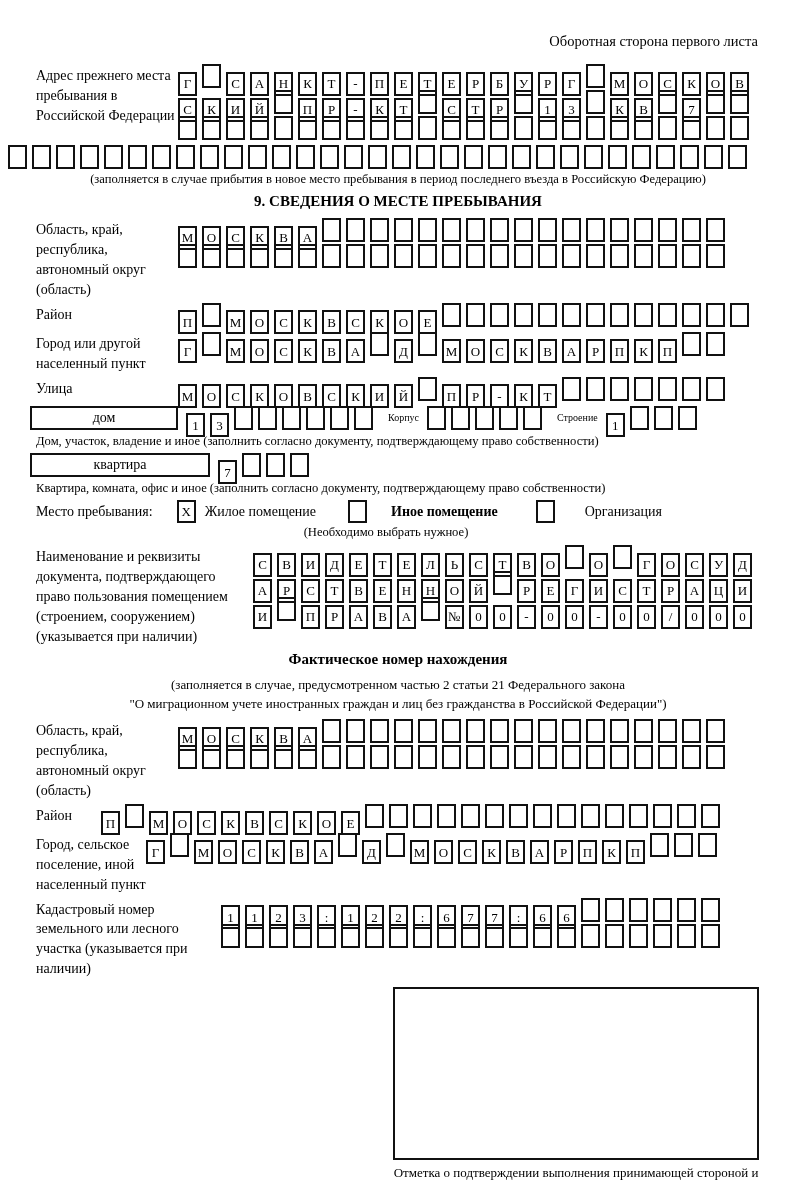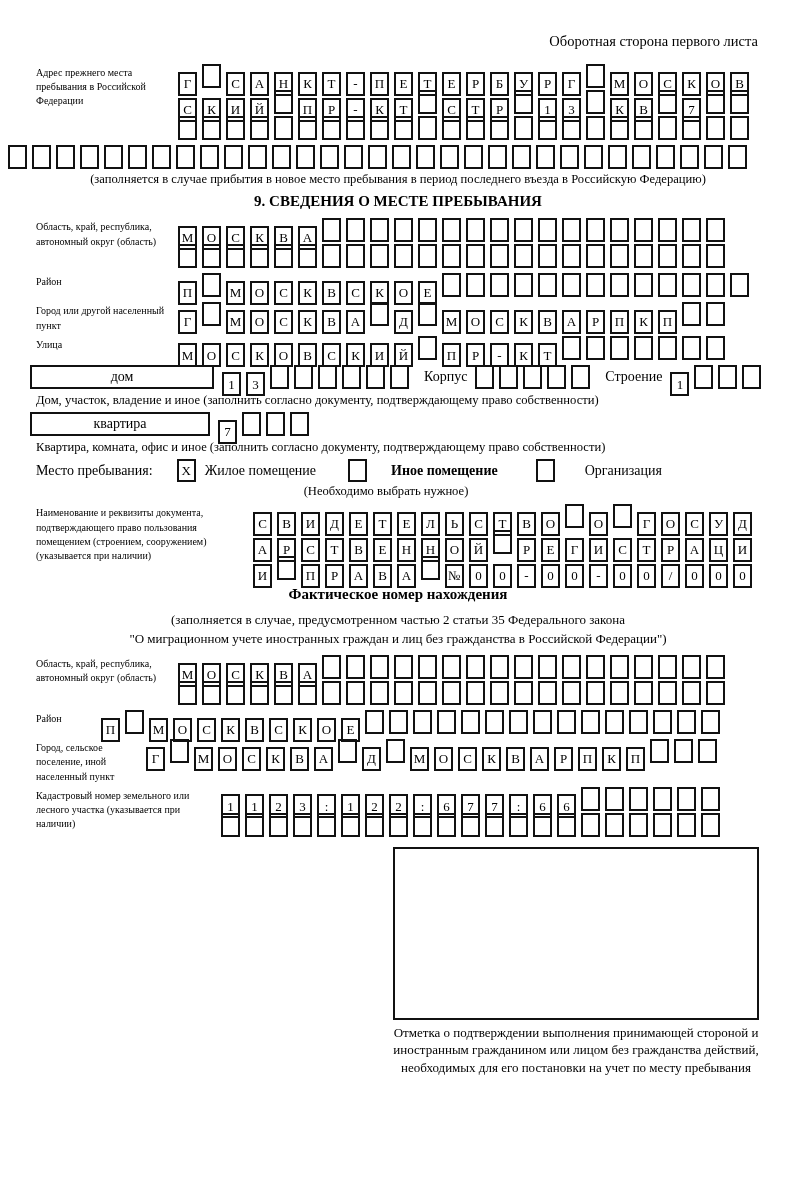--- a/index.html
+++ b/index.html
@@ -1,33 +1,33 @@
 <!DOCTYPE html>
 <html><head>
 <meta charset="utf-8">
 <style>
   html,body{margin:0;padding:0;background:#fff;}
   body{width:800px;height:1180px;color:#000;font-family:"Liberation Serif","DejaVu Serif",serif;}
   .page{box-sizing:border-box;width:800px;height:1180px;padding:33px 40px 0 36px;overflow:hidden;}
   .hdr{text-align:right;font-size:14.5px;padding-right:2px;margin-bottom:14px;}
   .field{display:flex;align-items:flex-start;margin-bottom:3px;}
-  .f-label{font-size:10px;line-height:1.42;flex-shrink:0;padding-top:2px;}
+  .f-label{font-size:14px;line-height:1.42;flex-shrink:0;padding-top:2px;}
   .w142{width:142px;} .w217{width:217px;} .w65{width:65px;} .w110{width:110px;} .w185{width:185px;}
   .rows{flex-grow:0;}
   .cellrow{white-space:nowrap;height:24px;margin-bottom:2px;}
   .cell{display:inline-flex;box-sizing:border-box;width:19px;height:24px;border:2px solid #111;
         margin-right:5px;align-items:center;justify-content:center;font-size:13px;line-height:1;}
   .fullrow{margin-left:-28px;margin-bottom:2px;}
   .caption{font-size:12.6px;line-height:1.3;margin-bottom:4px;}
   .center{text-align:center;}
   .sec-title{font-size:15px;font-weight:bold;text-align:center;margin:6px 0 8px 0;}
   .houserow{display:flex;align-items:center;white-space:nowrap;margin-bottom:3px;}
   .labelbox{box-sizing:border-box;border:2px solid #111;height:24px;display:inline-flex;
             align-items:center;justify-content:center;font-size:14px;flex-shrink:0;}
-  .inline-label{font-size:14px;margin:0 8px 0 10px;}
+  .inline-label{font-size:10px;margin:0 8px 0 10px;}
   .stayrow{display:flex;align-items:center;font-size:14px;margin:4px 0 2px 0;}
   .cellbox{display:inline-flex;box-sizing:border-box;width:19px;height:23px;border:2px solid #111;
            align-items:center;justify-content:center;font-size:13px;flex-shrink:0;}
   .note{font-size:12.6px;text-align:center;width:430px;margin-left:135px;margin-bottom:5px;}
   .subtitle{font-size:13px;text-align:center;line-height:1.45;}
   .confirm-box{box-sizing:border-box;width:366px;height:173px;border:2px solid #111;margin:8px 0 4px 357px;}
   .confirm-caption{width:430px;margin-left:325px;text-align:center;font-size:13px;line-height:1.35;}
   .mt4{margin-top:4px;}
 </style>
 </head>
@@ -67,21 +67,21 @@
     <div class="f-label w142">Город или другой населенный пункт</div>
     <div class="cellrow"><span class="cell">Г</span><span class="cell"></span><span class="cell">М</span><span class="cell">О</span><span class="cell">С</span><span class="cell">К</span><span class="cell">В</span><span class="cell">А</span><span class="cell"></span><span class="cell">Д</span><span class="cell"></span><span class="cell">М</span><span class="cell">О</span><span class="cell">С</span><span class="cell">К</span><span class="cell">В</span><span class="cell">А</span><span class="cell">Р</span><span class="cell">П</span><span class="cell">К</span><span class="cell">П</span><span class="cell"></span><span class="cell"></span></div>
   </div>
 
   <div class="field">
     <div class="f-label w142">Улица</div>
     <div class="cellrow"><span class="cell">М</span><span class="cell">О</span><span class="cell">С</span><span class="cell">К</span><span class="cell">О</span><span class="cell">В</span><span class="cell">С</span><span class="cell">К</span><span class="cell">И</span><span class="cell">Й</span><span class="cell"></span><span class="cell">П</span><span class="cell">Р</span><span class="cell">-</span><span class="cell">К</span><span class="cell">Т</span><span class="cell"></span><span class="cell"></span><span class="cell"></span><span class="cell"></span><span class="cell"></span><span class="cell"></span><span class="cell"></span></div>
   </div>
 
   <div class="houserow">
-    <div class="labelbox" style="width:184px;margin-left:-6px;">дом</div>
+    <div class="labelbox" style="width:148px;margin-left:-6px;">дом</div>
     <div class="cellrow" style="margin:0 0 0 8px;"><span class="cell">1</span><span class="cell">3</span><span class="cell"></span><span class="cell"></span><span class="cell"></span><span class="cell"></span><span class="cell"></span><span class="cell"></span></div>
     <div class="inline-label">Корпус</div>
     <div class="cellrow" style="margin:0;"><span class="cell"></span><span class="cell"></span><span class="cell"></span><span class="cell"></span><span class="cell"></span></div>
     <div class="inline-label">Строение</div>
     <div class="cellrow" style="margin:0;"><span class="cell">1</span><span class="cell"></span><span class="cell"></span><span class="cell"></span></div>
   </div>
   <div class="caption">Дом, участок, владение и иное (заполнить согласно документу, подтверждающему право собственности)</div>
 
   <div class="houserow">
     <div class="labelbox" style="width:180px;margin-left:-6px;">квартира</div>
@@ -103,21 +103,21 @@
   <div class="field">
     <div class="f-label w217">Наименование и реквизиты документа, подтверждающего право пользования помещением (строением, сооружением) (указывается при наличии)</div>
     <div class="rows">
       <div class="cellrow"><span class="cell">С</span><span class="cell">В</span><span class="cell">И</span><span class="cell">Д</span><span class="cell">Е</span><span class="cell">Т</span><span class="cell">Е</span><span class="cell">Л</span><span class="cell">Ь</span><span class="cell">С</span><span class="cell">Т</span><span class="cell">В</span><span class="cell">О</span><span class="cell"></span><span class="cell">О</span><span class="cell"></span><span class="cell">Г</span><span class="cell">О</span><span class="cell">С</span><span class="cell">У</span><span class="cell">Д</span></div>
       <div class="cellrow"><span class="cell">А</span><span class="cell">Р</span><span class="cell">С</span><span class="cell">Т</span><span class="cell">В</span><span class="cell">Е</span><span class="cell">Н</span><span class="cell">Н</span><span class="cell">О</span><span class="cell">Й</span><span class="cell"></span><span class="cell">Р</span><span class="cell">Е</span><span class="cell">Г</span><span class="cell">И</span><span class="cell">С</span><span class="cell">Т</span><span class="cell">Р</span><span class="cell">А</span><span class="cell">Ц</span><span class="cell">И</span></div>
       <div class="cellrow"><span class="cell">И</span><span class="cell"></span><span class="cell">П</span><span class="cell">Р</span><span class="cell">А</span><span class="cell">В</span><span class="cell">А</span><span class="cell"></span><span class="cell">№</span><span class="cell">0</span><span class="cell">0</span><span class="cell">-</span><span class="cell">0</span><span class="cell">0</span><span class="cell">-</span><span class="cell">0</span><span class="cell">0</span><span class="cell">/</span><span class="cell">0</span><span class="cell">0</span><span class="cell">0</span></div>
     </div>
   </div>
 
   <div class="sec-title mt4">Фактическое номер нахождения</div>
-  <div class="subtitle">(заполняется в случае, предусмотренном частью 2 статьи 35 Федерального закона</div>
+  <div class="subtitle">(заполняется в случае, предусмотренном частью 2 статьи 21 Федерального закона</div>
   <div class="subtitle" style="margin-bottom:6px;">"О миграционном учете иностранных граждан и лиц без гражданства в Российской Федерации")</div>
 
   <div class="field">
     <div class="f-label w142">Область, край, республика, автономный округ (область)</div>
     <div class="rows">
       <div class="cellrow"><span class="cell">М</span><span class="cell">О</span><span class="cell">С</span><span class="cell">К</span><span class="cell">В</span><span class="cell">А</span><span class="cell"></span><span class="cell"></span><span class="cell"></span><span class="cell"></span><span class="cell"></span><span class="cell"></span><span class="cell"></span><span class="cell"></span><span class="cell"></span><span class="cell"></span><span class="cell"></span><span class="cell"></span><span class="cell"></span><span class="cell"></span><span class="cell"></span><span class="cell"></span><span class="cell"></span></div>
       <div class="cellrow"><span class="cell"></span><span class="cell"></span><span class="cell"></span><span class="cell"></span><span class="cell"></span><span class="cell"></span><span class="cell"></span><span class="cell"></span><span class="cell"></span><span class="cell"></span><span class="cell"></span><span class="cell"></span><span class="cell"></span><span class="cell"></span><span class="cell"></span><span class="cell"></span><span class="cell"></span><span class="cell"></span><span class="cell"></span><span class="cell"></span><span class="cell"></span><span class="cell"></span><span class="cell"></span></div>
     </div>
   </div>
 

